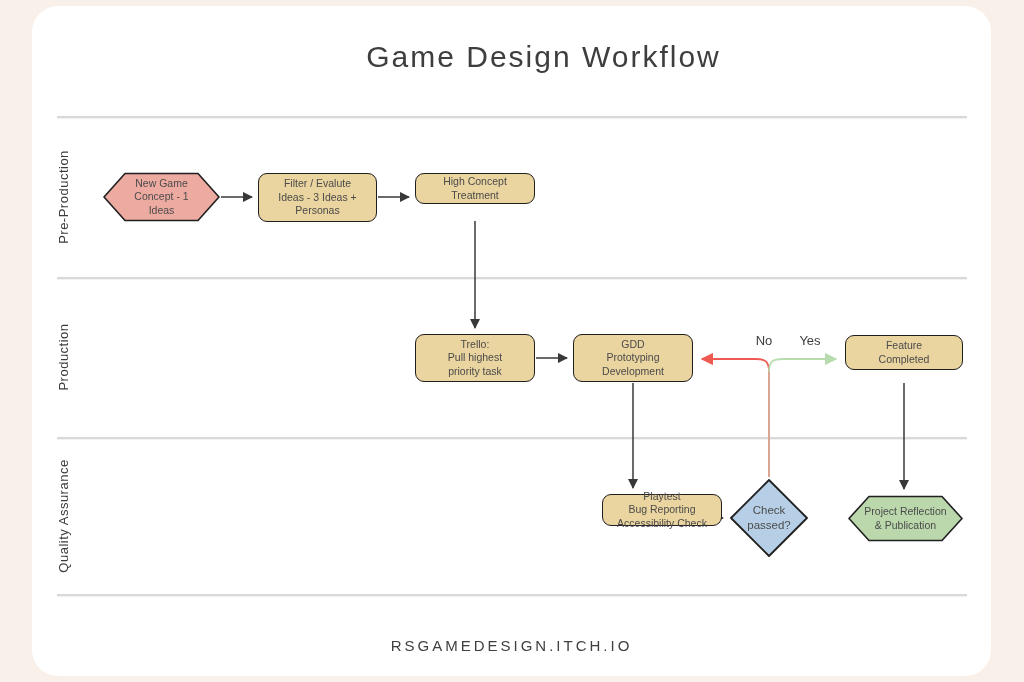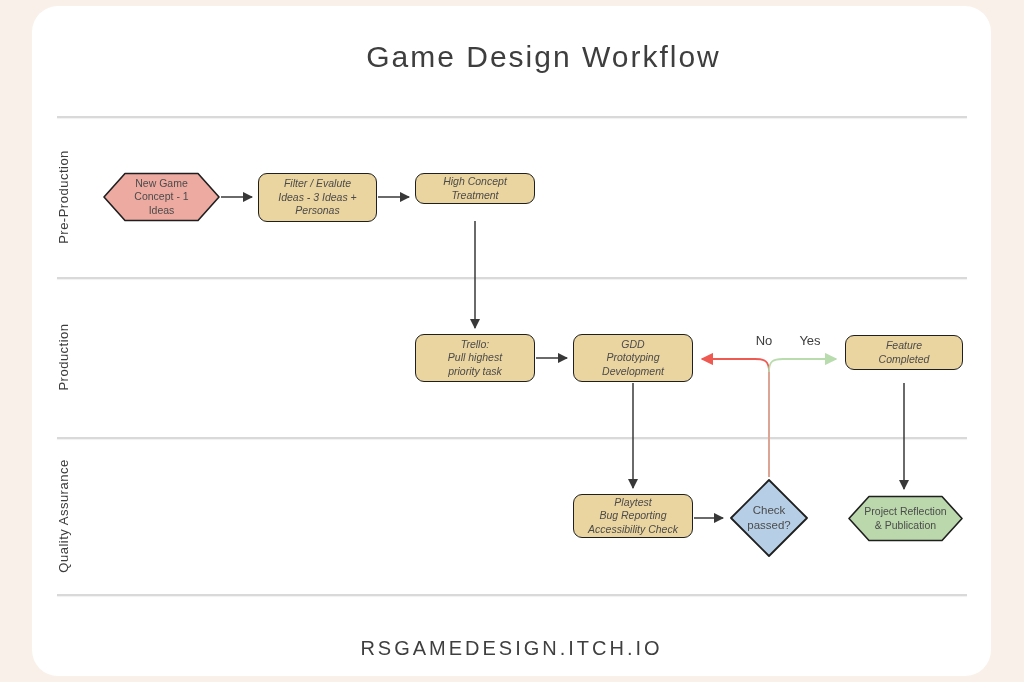--- a/index.html
+++ b/index.html
@@ -23,37 +23,37 @@
   }
   .lane-label{
     position:absolute;transform:translate(-50%,-50%) rotate(-90deg);
     font-size:13px;color:#3c3c3c;letter-spacing:0.5px;white-space:nowrap;
   }
   .shape{position:absolute;}
   .shape svg{position:absolute;left:0;top:0;width:100%;height:100%;}
   .box{
     position:absolute;box-sizing:border-box;
     background:#ead49f;border:1.6px solid #1f1f1f;border-radius:9px;
-    display:flex;align-items:center;justify-content:center;font-style:italic;
+    display:flex;align-items:center;justify-content:center;
   }
   .node-label{
     position:absolute;left:0;top:0;width:100%;height:100%;
     display:flex;align-items:center;justify-content:center;text-align:center;
     font-size:10.5px;line-height:1.3;color:#4b4b4b;white-space:pre-line;
   }
   .box .node-label{position:relative;height:auto;}
   .diamond-label{font-size:11.5px;}
   .edge-label{
     position:absolute;transform:translate(-50%,-50%);
     font-size:13px;color:#3d3d3d;
   }
   .connectors{position:absolute;left:0;top:0;width:1024px;height:682px;pointer-events:none;}
   .footer{
     position:absolute;left:32px;top:637px;width:959px;text-align:center;
-    font-size:20px;font-weight:500;letter-spacing:3px;color:#3f3f3f;
+    font-size:15px;font-weight:500;letter-spacing:3px;color:#3f3f3f;
   }
 </style>
 </head>
 <body>
 
 <div class="card"></div>
 
 <div class="title">Game Design Workflow</div>
 
 <div class="divider" style="top:116px"></div>
@@ -124,21 +124,21 @@
   <div class="node-label">GDD
 Prototyping
 Development</div>
 </div>
 
 <div class="box" style="left:845px;top:335px;width:118px;height:35px">
   <div class="node-label">Feature
 Completed</div>
 </div>
 
-<div class="box" style="left:573px;top:494px;width:120px;height:44px">
+<div class="box" style="left:602px;top:494px;width:120px;height:32px">
   <div class="node-label">Playtest
 Bug Reporting
 Accessibility Check</div>
 </div>
 
 <div class="shape" style="left:729px;top:478px;width:80px;height:80px">
   <svg viewBox="0 0 80 80">
     <polygon points="40,2 78,40 40,78 2,40" stroke="#1f1f1f" stroke-width="1.8" stroke-linejoin="round" fill="#b6cfe6"></polygon>
   </svg>
   <div class="node-label diamond-label">Check

